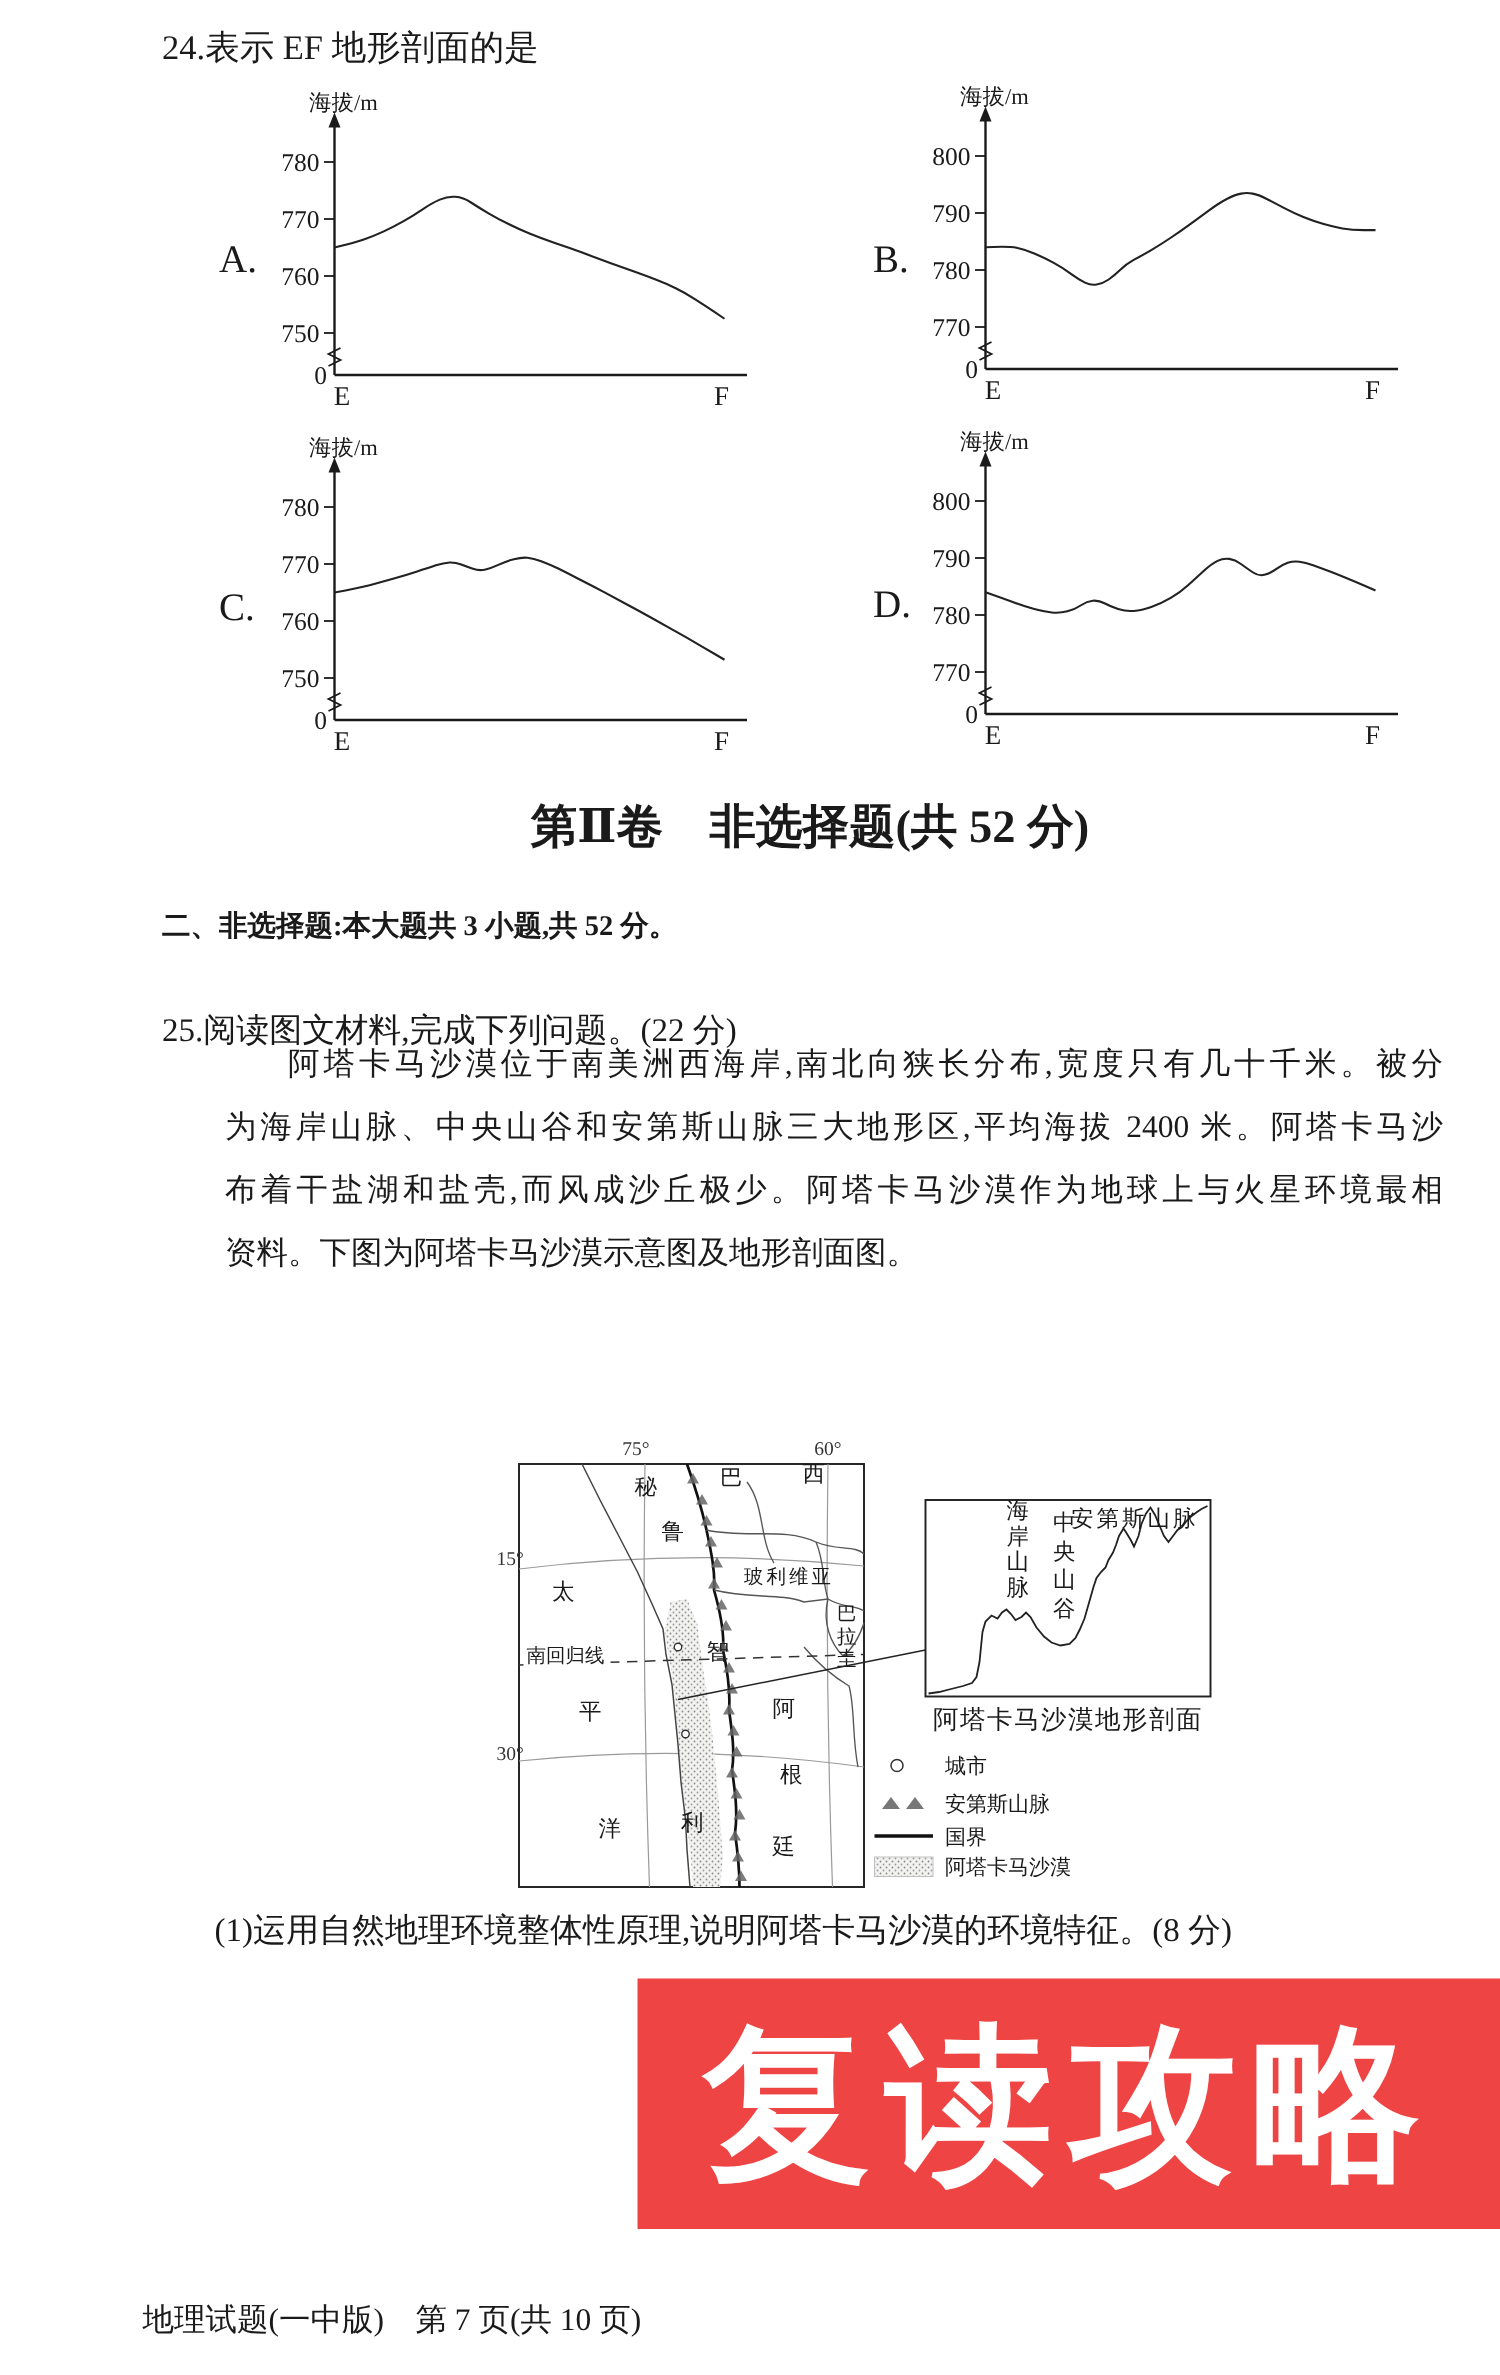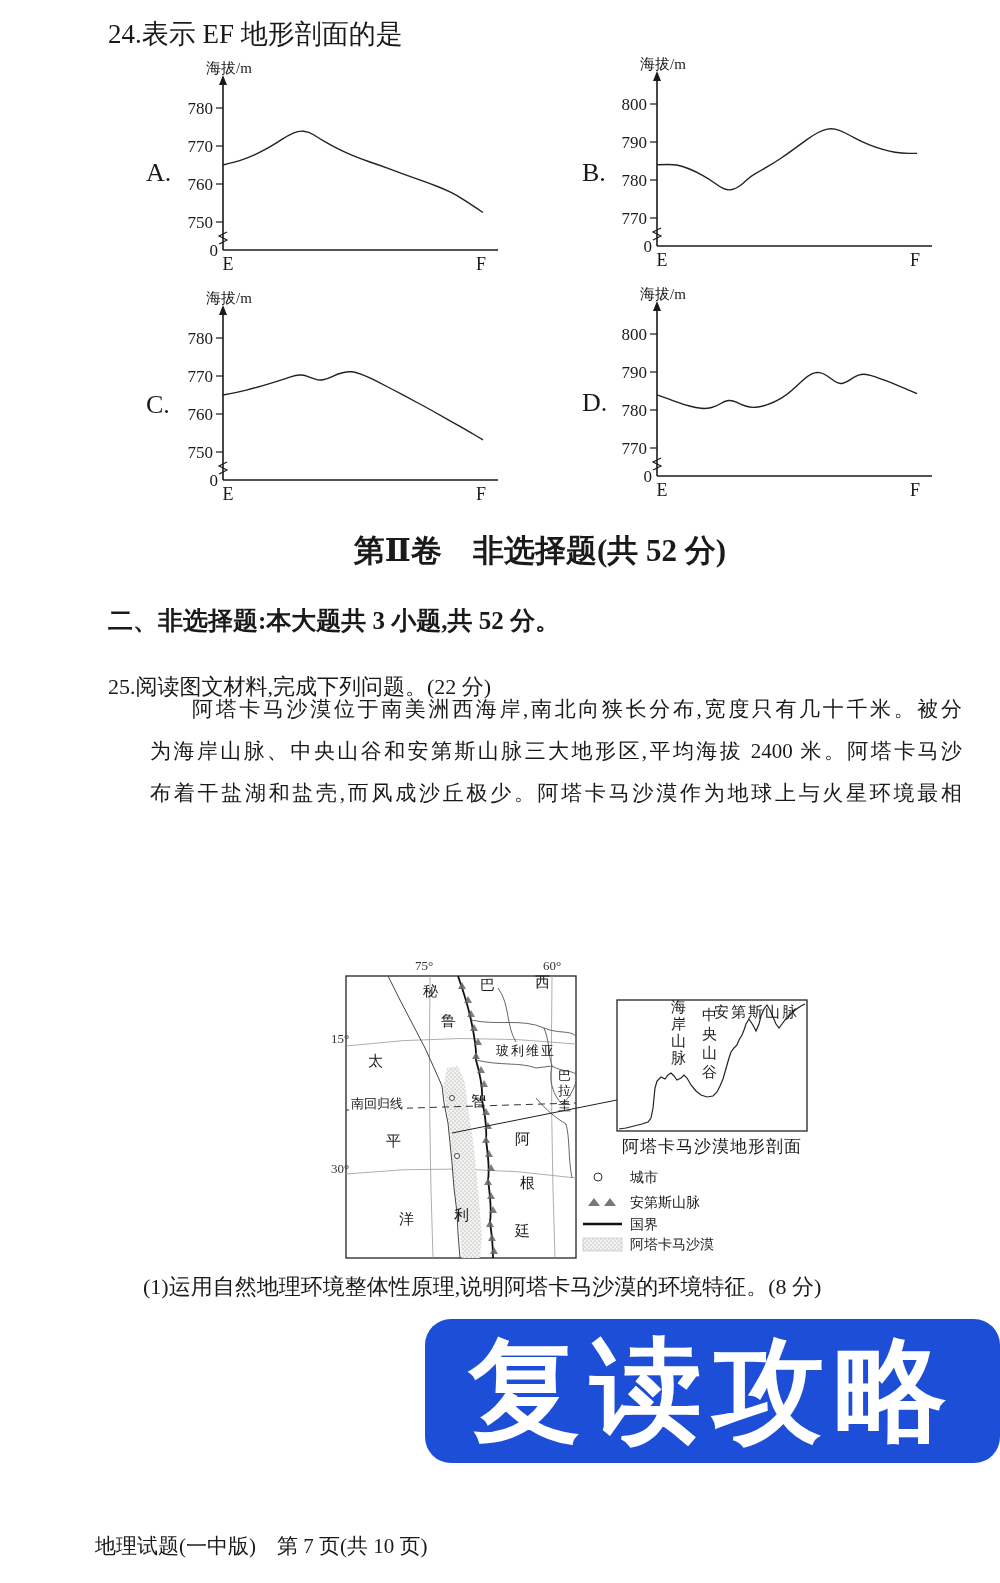--- a/index.html
+++ b/index.html
@@ -1,22 +1,22 @@
 <!DOCTYPE html>
 <html><head>
 <meta charset="utf-8">
 <style>
   html,body{margin:0;padding:0;}
   body{width:1000px;height:1583px;position:relative;background:#ffffff;
        font-family:"Liberation Serif","DejaVu Serif",serif;color:#1a1a1a;}
   .abs{position:absolute;}
-  .q-text{font-size:27px;}
+  .q-text{font-size:23px;}
   .opt-letter{font-size:26px;}
   .vol-title{left:80px;right:0;text-align:center;font-weight:bold;font-size:31px;}
-  .sec-head{font-weight:bold;font-size:25px;}
+  .sec-head{font-weight:bold;font-size:19px;}
   .q25{font-size:22px;}
   .para{left:150px;width:812px;font-size:21px;line-height:42px;}
   .pline{text-align:justify;text-align-last:justify;}
   .pline.first{text-indent:2em;}
   .pline.last{text-align-last:left;}
   .subq{font-size:22px;}
   .banner{display:flex;align-items:center;justify-content:center;
           font-family:"Liberation Sans","DejaVu Sans",sans-serif;
           font-weight:900;font-size:112px;letter-spacing:10px;line-height:1;}
   .footer{left:95px;right:0;font-size:21px;}
@@ -131,20 +131,21 @@
 </svg>
 
 <div class="abs vol-title" style="top:530px;">第Ⅱ卷　非选择题(共 52 分)</div>
 <div class="abs sec-head" style="left:108px;top:604px;">二、非选择题:本大题共 3 小题,共 52 分。</div>
 <div class="abs q25" style="left:108px;top:672px;">25.阅读图文材料,完成下列问题。(22 分)</div>
 
 <div class="abs para" style="top:688px;">
   <div class="pline first">阿塔卡马沙漠位于南美洲西海岸,南北向狭长分布,宽度只有几十千米。被分</div>
   <div class="pline">为海岸山脉、中央山谷和安第斯山脉三大地形区,平均海拔 2400 米。阿塔卡马沙</div>
   <div class="pline">布着干盐湖和盐壳,而风成沙丘极少。阿塔卡马沙漠作为地球上与火星环境最相</div>
+  <div class="pline last">资料。下图为阿塔卡马沙漠示意图及地形剖面图。</div>
 </div>
 
 <svg class="abs" style="left:330px;top:948px;" width="510" height="322" viewBox="0 0 510 322">
   <defs>
     <pattern id="dots" width="4" height="4" patternUnits="userSpaceOnUse">
       <rect width="4" height="4" fill="#f2f2f0"></rect>
       <circle cx="1" cy="1" r="0.6" fill="#888"></circle>
       <circle cx="3" cy="3" r="0.6" fill="#9a9a9a"></circle>
     </pattern>
   </defs>
@@ -244,17 +245,17 @@
     <text class="legend-lbl" x="300" y="259">安第斯山脉</text>
     <line x1="253" y1="276" x2="292" y2="276" stroke="#111" stroke-width="2.4"></line>
     <text class="legend-lbl" x="300" y="281">国界</text>
     <rect x="253" y="290" width="39" height="13" fill="url(#dots)" stroke="#bbb" stroke-width="0.6"></rect>
     <text class="legend-lbl" x="300" y="301">阿塔卡马沙漠</text>
   </g>
 </svg>
 
 <div class="abs subq" style="left:143px;top:1272px;">(1)运用自然地理环境整体性原理,说明阿塔卡马沙漠的环境特征。(8 分)</div>
 
-<div class="abs banner" style="left: 425px; top: 1319px; width: 575px; height: 144px; background: #1d4ed8; color: rgb(255, 255, 255); border-radius: 26px;">
+<div class="abs banner" style="left: 425px; top: 1319px; width: 575px; height: 167px; background: #ef4444; color: rgb(255, 255, 255);">
   <span>复读攻略</span>
 </div>
 
 <div class="abs footer" style="top:1532px;">地理试题(一中版)　第 7 页(共 10 页)</div>
 
 </body></html>

